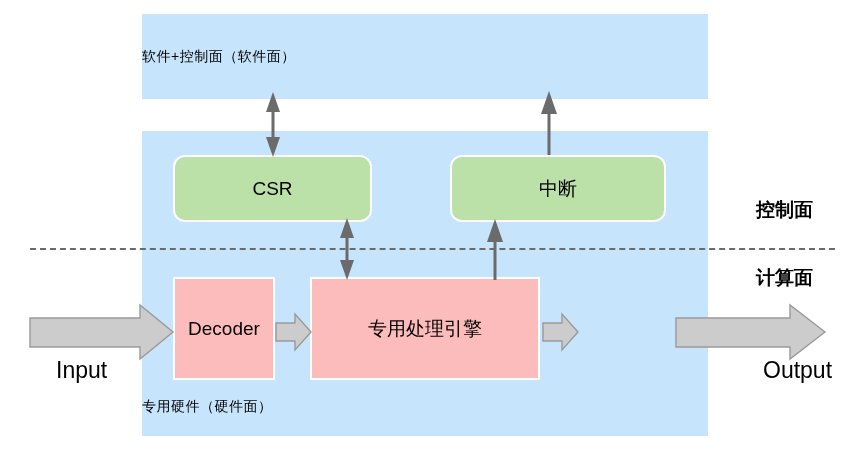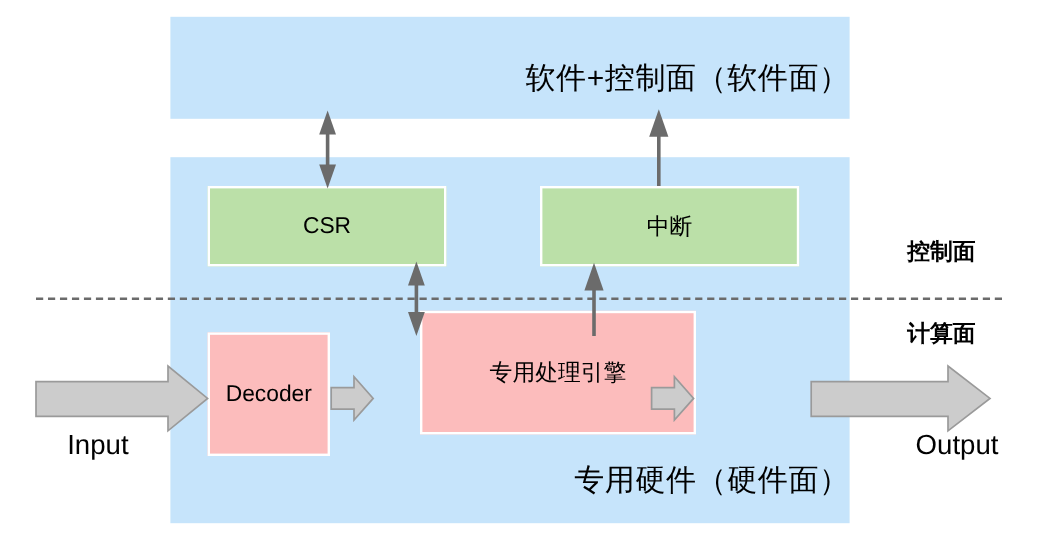--- a/index.html
+++ b/index.html
@@ -25,48 +25,48 @@
   #software-panel {
     left: 142px; top: 14px; width: 566px; height: 85px;
   }
   #hardware-panel {
     left: 142px; top: 131px; width: 566px; height: 305px;
   }
 
   .panel-label {
     position: absolute;
     left: 0; right: 0;
-    text-align: right;
-    font-size: 25px;
+    text-align: left;
+    font-size: 14px;
     color: #000000;
     letter-spacing: .5px;
     white-space: nowrap;
   }
   #software-panel .panel-label { top: 34px; }
   #hardware-panel .panel-label { bottom: 20px; }
 
   
   .block {
     position: absolute;
     box-sizing: border-box;
     border: 2px solid #ffffff;
     display: flex;
     align-items: center;
     justify-content: center;
     font-size: 19px;
     color: #000000;
     white-space: nowrap;
   }
-  .block.green { background: #bbe0a8; }
+  .block.green { background: #bbe0a8; border-radius: 12px; }
   .block.pink  { background: #fcbcbc; }
 
   #block-csr      { left: 173px; top: 155px; width: 199px; height: 67px; }
   #block-irq      { left: 450px; top: 155px; width: 216px; height: 67px; }
   #block-encoder  { left: 173px; top: 277px; width: 102px; height: 103px; }
-  #block-engine   { left: 310px; top: 259px; width: 230px; height: 103px; margin-left: 40px; }
+  #block-engine   { left: 310px; top: 277px; width: 230px; height: 103px; }
   #block-decoder  { left: 580px; top: 277px; width: 96px;  height: 103px; }
 
   
   #separator {
     position: absolute;
     left: 30px; top: 248px;
     width: 805px; height: 0;
     border-top: 2px dashed #6b6b6b;
   }
 

